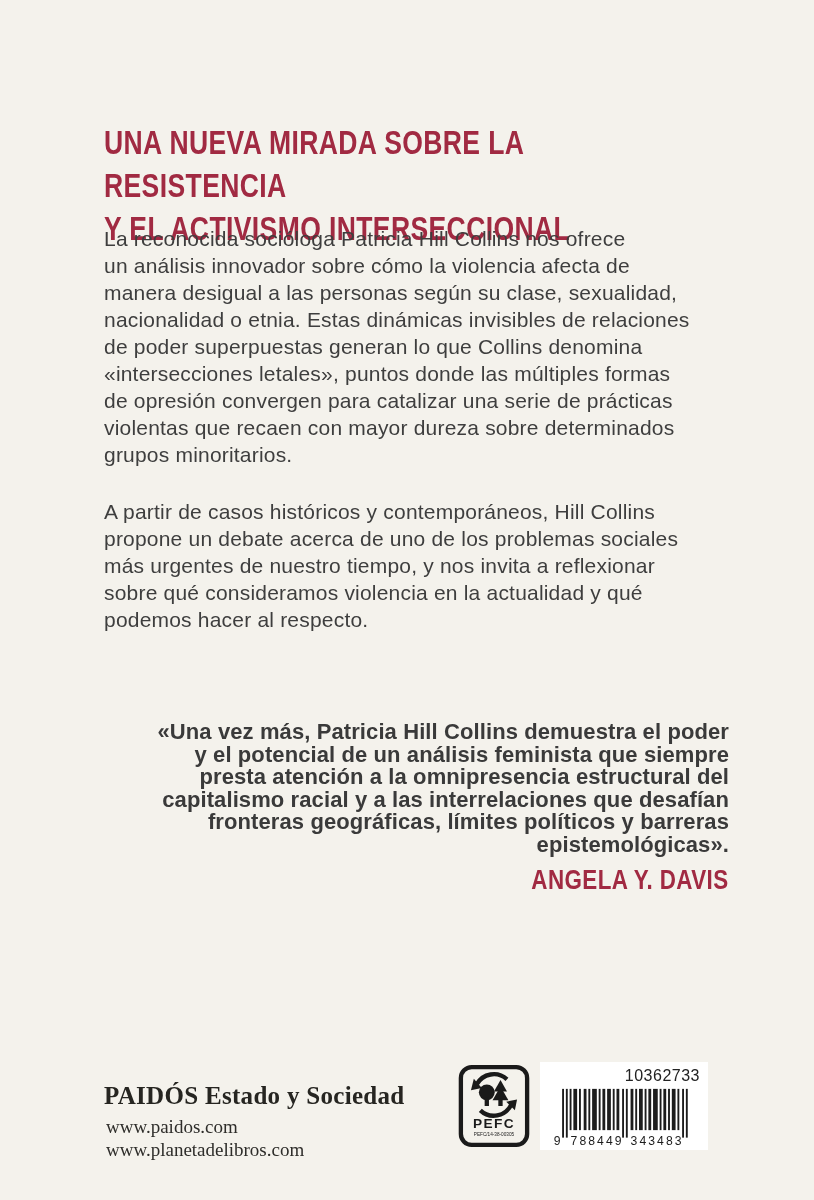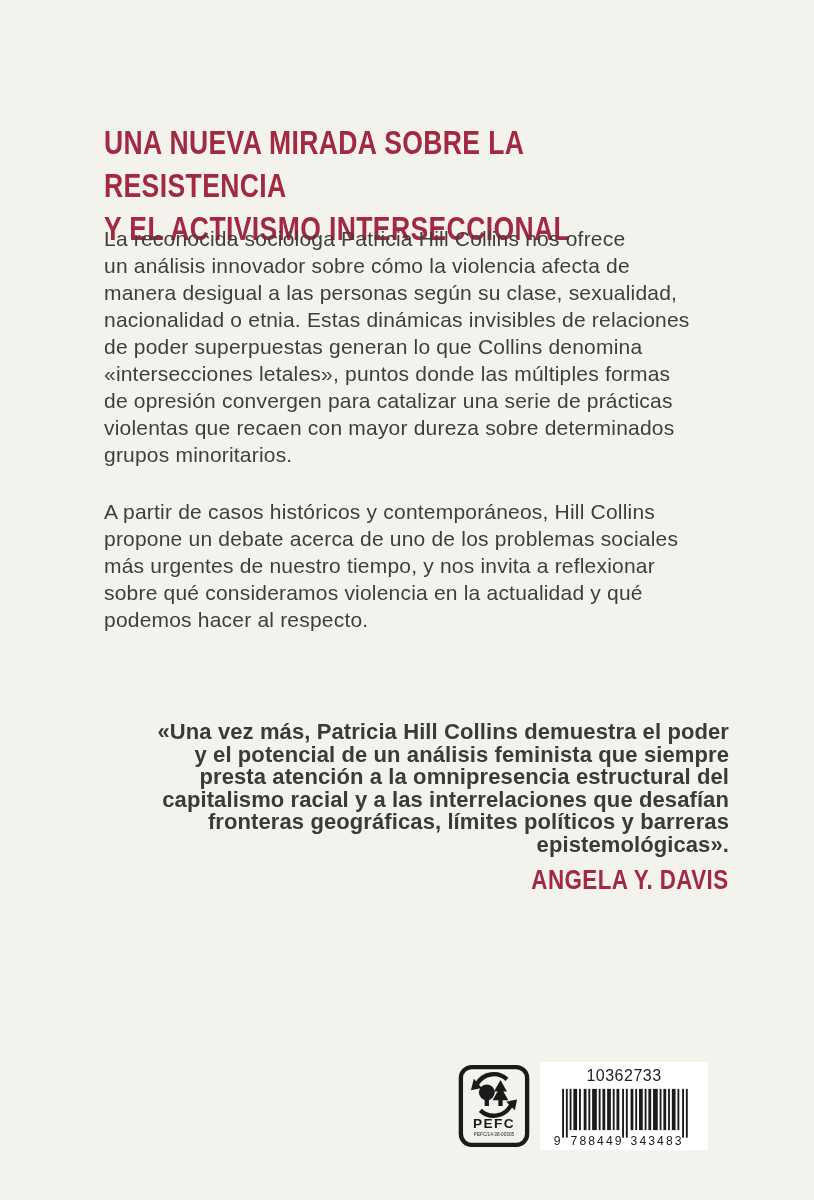--- a/index.html
+++ b/index.html
@@ -84,21 +84,21 @@
 
   
   .barcode-box {
     position:absolute; left:540px; top:1062px;
     width:168px; height:88px;
     background:#ffffff;
     box-sizing:border-box;
     padding:5px 8px 4px 8px;
   }
   .barcode-sku {
-    text-align:center;
+    text-align:right;
     font-size:16px;
     letter-spacing:0.5px;
     color:#222222;
     line-height:18px;
   }
   .barcode-svg { display:block; margin-top:2px; width:152px; height:60px; }
 </style>
 </head>
 <body>
 
@@ -125,21 +125,24 @@
 
   <div class="quote">«Una vez más, Patricia Hill Collins demuestra el poder
 y el potencial de un análisis feminista que siempre
 presta atención a la omnipresencia estructural del
 capitalismo racial y a las interrelaciones que desafían
 fronteras geográficas, límites políticos y barreras
 epistemológicas».</div>
 
   <div class="attribution">ANGELA Y. DAVIS</div>
 
-
+  <div class="imprint">PAIDÓS Estado y Sociedad</div>
+
+  <div class="urls">www.paidos.com
+www.planetadelibros.com</div>
 
   <svg class="pefc" viewBox="0 0 100 116" xmlns="http://www.w3.org/2000/svg">
     <rect x="4" y="4" width="92" height="108" rx="15" fill="none" stroke="#1a1a1a" stroke-width="6"></rect>
 
     <path d="M 68 21 A 27 27 0 0 0 26 28" fill="none" stroke="#1a1a1a" stroke-width="6"></path>
     <path d="M 31 64 A 27 27 0 0 0 74 56" fill="none" stroke="#1a1a1a" stroke-width="6"></path>
     <polygon points="22,20 33,33 18,36" fill="#1a1a1a"></polygon>
     <polygon points="79,64 67,52 82,49" fill="#1a1a1a"></polygon>
 
     <circle cx="40" cy="39" r="11" fill="#1a1a1a"></circle>

